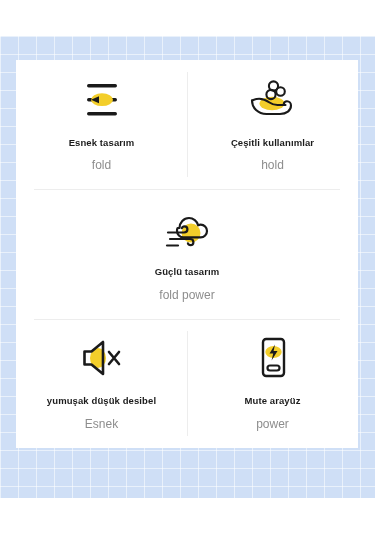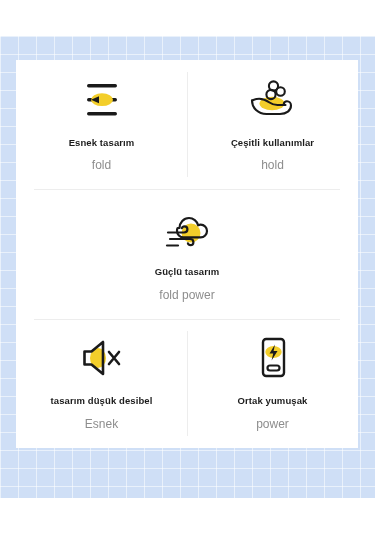--- a/index.html
+++ b/index.html
@@ -175,33 +175,33 @@
     <div class="feature-row">
 
       <div class="feature-cell">
         <div class="icon-wrap">
           <svg width="52" height="42" viewBox="0 0 52 42" aria-hidden="true">
             <ellipse cx="22" cy="21" rx="8" ry="10" fill="#F3CE2A"></ellipse>
             <path d="M8.5 14.5 L15.5 14.5 L27 5 L27 37 L15.5 27.5 L8.5 27.5 Z" fill="none" stroke="#1A1A1A" stroke-width="2.6" stroke-linejoin="round"></path>
             <path d="M33 15 L43 27 M43 15 L33 27" fill="none" stroke="#1A1A1A" stroke-width="2.6" stroke-linecap="round"></path>
           </svg>
         </div>
-        <div class="cell-title">tasarım düşük desibel</div>
+        <div class="cell-title">yumuşak düşük desibel</div>
         <div class="cell-sub">Esnek</div>
       </div>
 
       <div class="feature-cell">
         <div class="icon-wrap">
           <svg width="44" height="46" viewBox="0 0 44 46" aria-hidden="true">
             <rect x="12" y="4" width="21" height="37" rx="3.2" fill="none" stroke="#1A1A1A" stroke-width="2.4"></rect>
             <ellipse cx="22.5" cy="17" rx="8.2" ry="6" fill="#F3CE2A"></ellipse>
             <path d="M24 9.5 L18.5 18.5 L22.2 18.5 L20.6 25.5 L26.5 16 L22.6 16 Z" fill="#1A1A1A"></path>
             <rect x="16.5" y="30.5" width="12" height="5" rx="2.5" fill="none" stroke="#1A1A1A" stroke-width="2.2"></rect>
           </svg>
         </div>
-        <div class="cell-title">Ortak yumuşak</div>
+        <div class="cell-title">Mute arayüz</div>
         <div class="cell-sub">power</div>
       </div>
 
     </div>
 
   </div>
 </div>
 
 </body></html>

